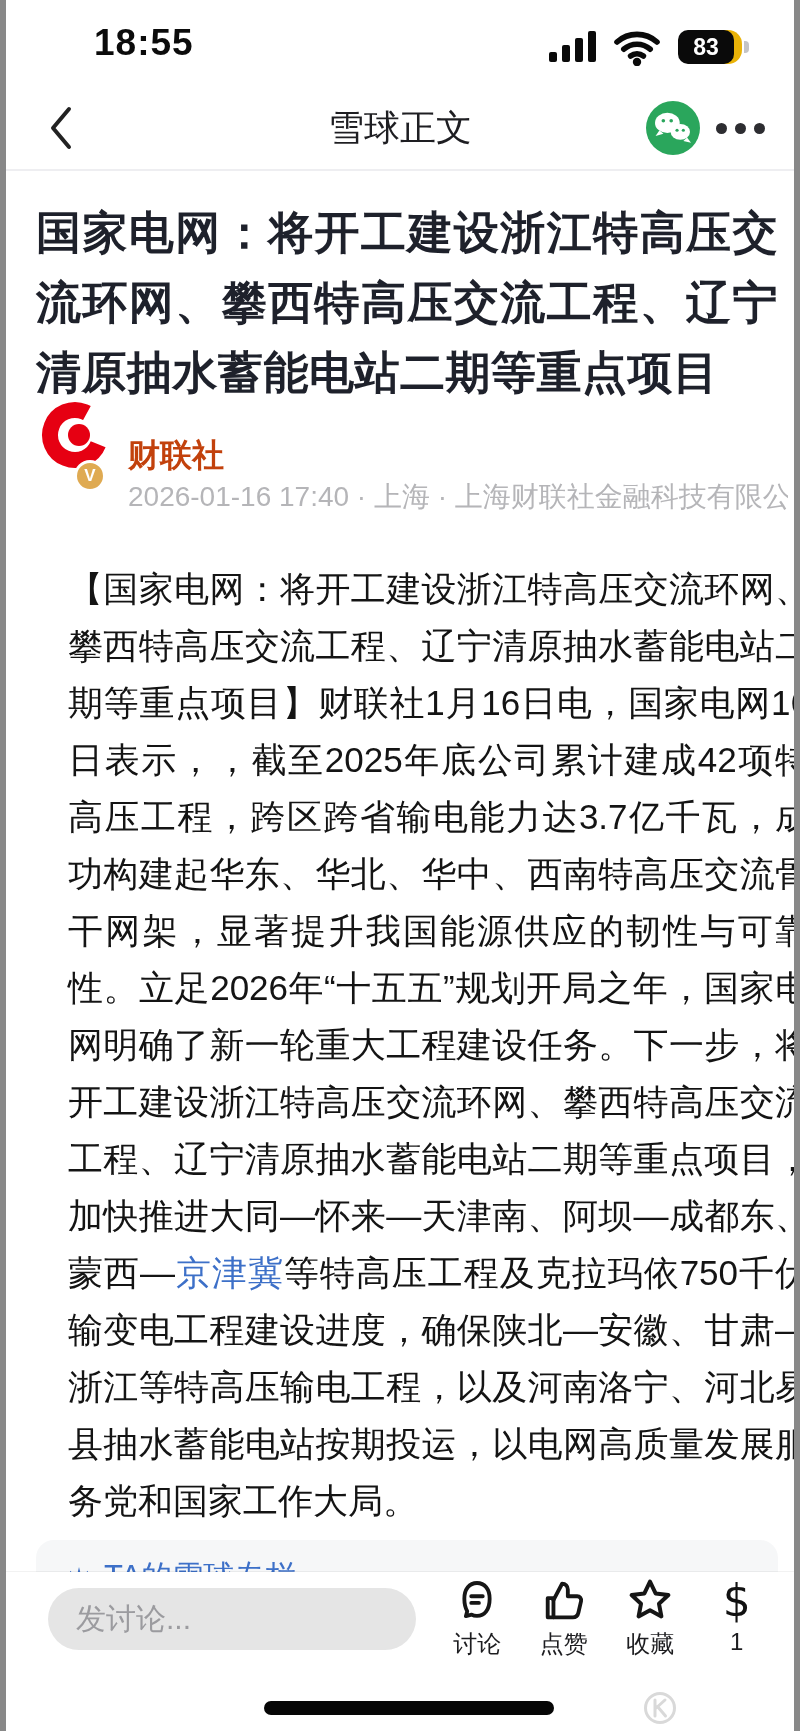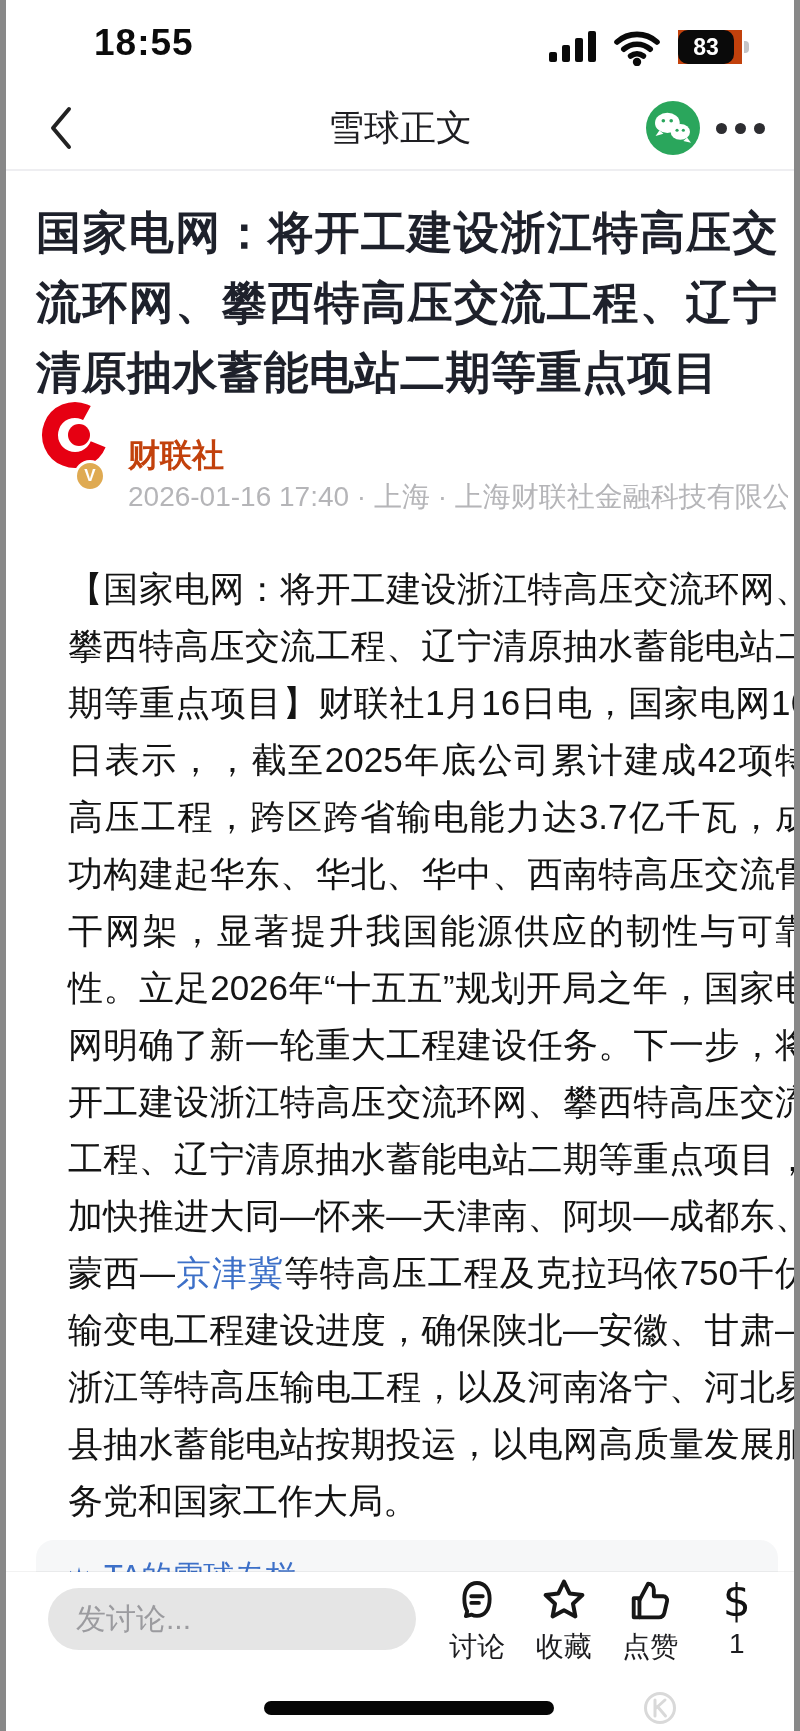--- a/index.html
+++ b/index.html
@@ -11,21 +11,21 @@
   }
 
   
   .status-bar { position:absolute; top:0; left:0; right:0; height:85px; background:#fff; }
   .time { position:absolute; left:88px; top:22px; font-size:37px; font-weight:700; color:#0b0b0b; letter-spacing:1px; }
   .status-icons { position:absolute; right:52px; top:28px; display:flex; align-items:center; gap:16px; }
   .signal { display:flex; align-items:flex-end; gap:5px; height:34px; padding-bottom:2px; }
   .signal i { display:block; width:8px; background:#0a0a0a; border-radius:2px; }
   .signal i:nth-child(1){height:10px;} .signal i:nth-child(2){height:17px;}
   .signal i:nth-child(3){height:24px;} .signal i:nth-child(4){height:31px;}
-  .battery { position:relative; width:64px; height:34px; background:#c2410c; border-radius:0; }
+  .battery { position:relative; width:64px; height:34px; background:#eab308; border-radius:14px; }
   .battery .fill { position:absolute; left:0; top:0; width:56px; height:34px; background:#0a0a0a; border-radius:10px;
     color:#fff; font-size:23px; font-weight:700; text-align:center; line-height:34px; }
   .battery .tip { position:absolute; right:-7px; top:11px; width:5px; height:12px; background:#c4c4c6; border-radius:0 4px 4px 0; }
 
   
   .navbar { position:absolute; top:85px; left:0; right:0; height:86px; background:#fff; border-bottom:2px solid #eeeef1;padding-left:48px; }
   .back-btn { position:absolute; left:30px; top:18px; width:50px; height:50px; display:flex; align-items:center; justify-content:center; }
   .nav-title { position:absolute; left:0; right:0; top:0; height:86px; text-align:center; line-height:86px;
     font-size:36px; font-weight:500; color:#1e1e22; }
   .wechat-btn { position:absolute; right:94px; top:16px; width:54px; height:54px; }
@@ -60,21 +60,21 @@
   
   .toolbar { position:absolute; top:1572px; left:0; right:0; height:160px; background:#fff;
     box-shadow:0 -1px 0 rgba(0,0,0,0.05); }
   .comment-input { position:absolute; left:42px; top:16px; width:368px; height:62px;
     background:#e5e5e5; border:none; outline:none; border-radius:31px; padding:0 28px;
     font-size:30px; color:#333; font-family:inherit; }
   .comment-input::placeholder { color:#9b9b9f; }
   .actions { position:absolute; left:428px; right:14px; top:4px; height:92px; display:flex; }
   .action { flex:1; display:flex; flex-direction:column; align-items:center; justify-content:flex-start; gap:4px; }
   .action .ico { height:48px; display:flex; align-items:flex-end; justify-content:center; }
-  .action .lbl { font-size:28px; color:#1d1d20;text-align:center; }
+  .action .lbl { font-size:24px; color:#1d1d20;text-align:center; }
   .dollar-glyph { font-size:44px; font-weight:500; color:#111; line-height:46px; font-family:"DejaVu Sans",sans-serif; }
 
   
   .home-indicator { position:absolute; left:258px; top:1701px; width:290px; height:14px; border-radius:8px; background:#060606; }
   .watermark { position:absolute; right:14px; top:1690px; display:flex; align-items:center; gap:8px;
     color:#d9d9d9; font-size:29px; letter-spacing:1px;flex-direction:column; }
 </style>
 </head>
 <body>
 
@@ -161,34 +161,34 @@
         <span class="ico">
           <svg width="46" height="46" viewBox="0 0 24 24">
             <path d="M12 2.6c4 0 6.6 3.2 6.6 8.2 0 5.6-2.6 9-6.6 9-1 0-2-.2-2.8-.7l-3 .8.7-2.6c-1-1.7-1.5-4-1.5-6.5 0-5 2.6-8.2 6.6-8.2z" fill="none" stroke="#161616" stroke-width="2" stroke-linejoin="round"></path>
             <path d="M9 9.5h6 M9 13h4" stroke="#161616" stroke-width="2" stroke-linecap="round"></path>
           </svg>
         </span>
         <span class="lbl">讨论</span>
       </div>
       <div class="action">
         <span class="ico">
-          <svg width="48" height="48" viewBox="0 0 24 24">
-            <path d="M12 2.8l2.8 5.9 6.4.8-4.7 4.4 1.2 6.3L12 17.1l-5.7 3.1 1.2-6.3-4.7-4.4 6.4-.8z" fill="none" stroke="#161616" stroke-width="2" stroke-linejoin="round"></path>
-          </svg>
-        </span>
-        <span class="lbl">收藏</span>
-      </div>
-      <div class="action">
-        <span class="ico">
           <svg width="46" height="46" viewBox="0 0 24 24">
             <path d="M3.5 10.5h3v10h-3z" fill="none" stroke="#161616" stroke-width="2" stroke-linejoin="round"></path>
             <path d="M6.5 11.5 L11 3c1.8 0 3 1.2 3 3v3.5h4.9c1.3 0 2.3 1.3 2 2.6l-1.4 6c-.3 1.4-1.5 2.4-2.9 2.4H6.5" fill="none" stroke="#161616" stroke-width="2" stroke-linejoin="round" stroke-linecap="round"></path>
           </svg>
         </span>
         <span class="lbl">点赞</span>
+      </div>
+      <div class="action">
+        <span class="ico">
+          <svg width="48" height="48" viewBox="0 0 24 24">
+            <path d="M12 2.8l2.8 5.9 6.4.8-4.7 4.4 1.2 6.3L12 17.1l-5.7 3.1 1.2-6.3-4.7-4.4 6.4-.8z" fill="none" stroke="#161616" stroke-width="2" stroke-linejoin="round"></path>
+          </svg>
+        </span>
+        <span class="lbl">收藏</span>
       </div>
       <div class="action">
         <span class="ico">
             <span class="dollar-glyph">$</span>
           </span>
         <span class="lbl">1</span>
       </div>
     </div>
   </div>
 

